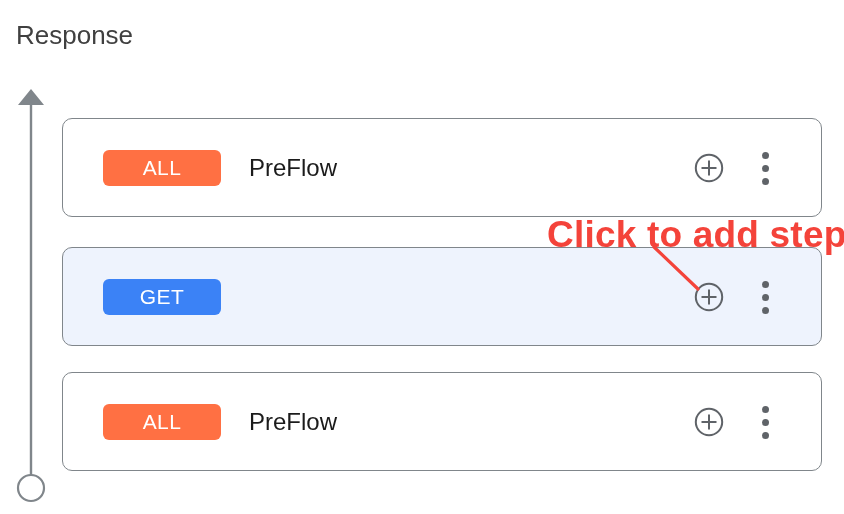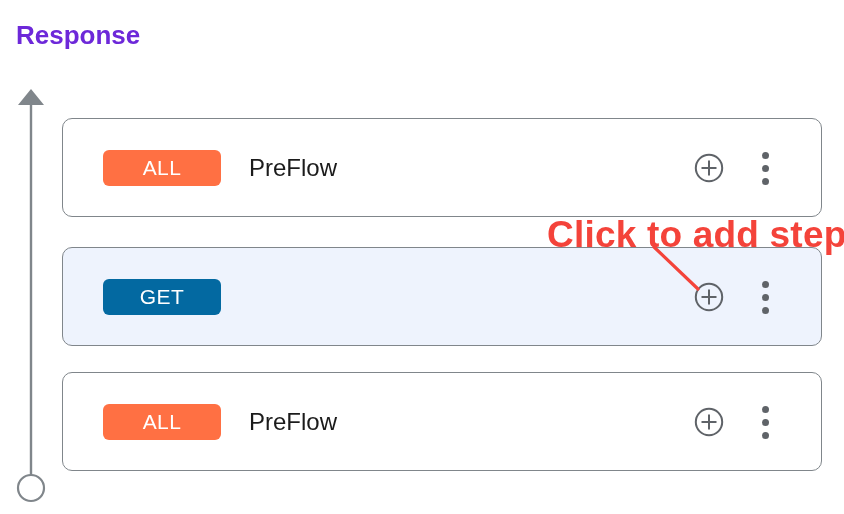--- a/index.html
+++ b/index.html
@@ -16,22 +16,22 @@
     -webkit-font-smoothing: antialiased;
   }
 
   
   #page-title {
     position: absolute;
     left: 16px;
     top: 19px;
     font-size: 26px;
     line-height: 32px;
-    color: #6d28d9;
-    font-weight: 700;
+    color: #404040;
+    font-weight: 400;
     white-space: nowrap;
   }
 
   
   #timeline {
     position: absolute;
     left: 0px;
     top: 80px;
     width: 64px;
     height: 430px;
@@ -164,21 +164,21 @@
       <line x1="7.5" y1="15" x2="22.5" y2="15" stroke="#5f6368" stroke-width="2"></line>
     </svg>
     <div class="kebab-icon">
       <i></i>
         <i></i>
         <i></i>
     </div>
   </div>
 
   <div class="flow-row row-1" style="background: rgb(238, 243, 253);">
-    <div class="verb-badge" style="background:#0369a1;">GET</div>
+    <div class="verb-badge" style="background:#3b82f6;">GET</div>
     <svg class="add-step-icon" viewBox="0 0 30 30">
       <circle cx="15" cy="15" r="13.2" fill="none" stroke="#5f6368" stroke-width="2"></circle>
       <line x1="15" y1="7.5" x2="15" y2="22.5" stroke="#5f6368" stroke-width="2"></line>
       <line x1="7.5" y1="15" x2="22.5" y2="15" stroke="#5f6368" stroke-width="2"></line>
     </svg>
     <div class="kebab-icon">
       <i></i>
         <i></i>
         <i></i>
     </div>

